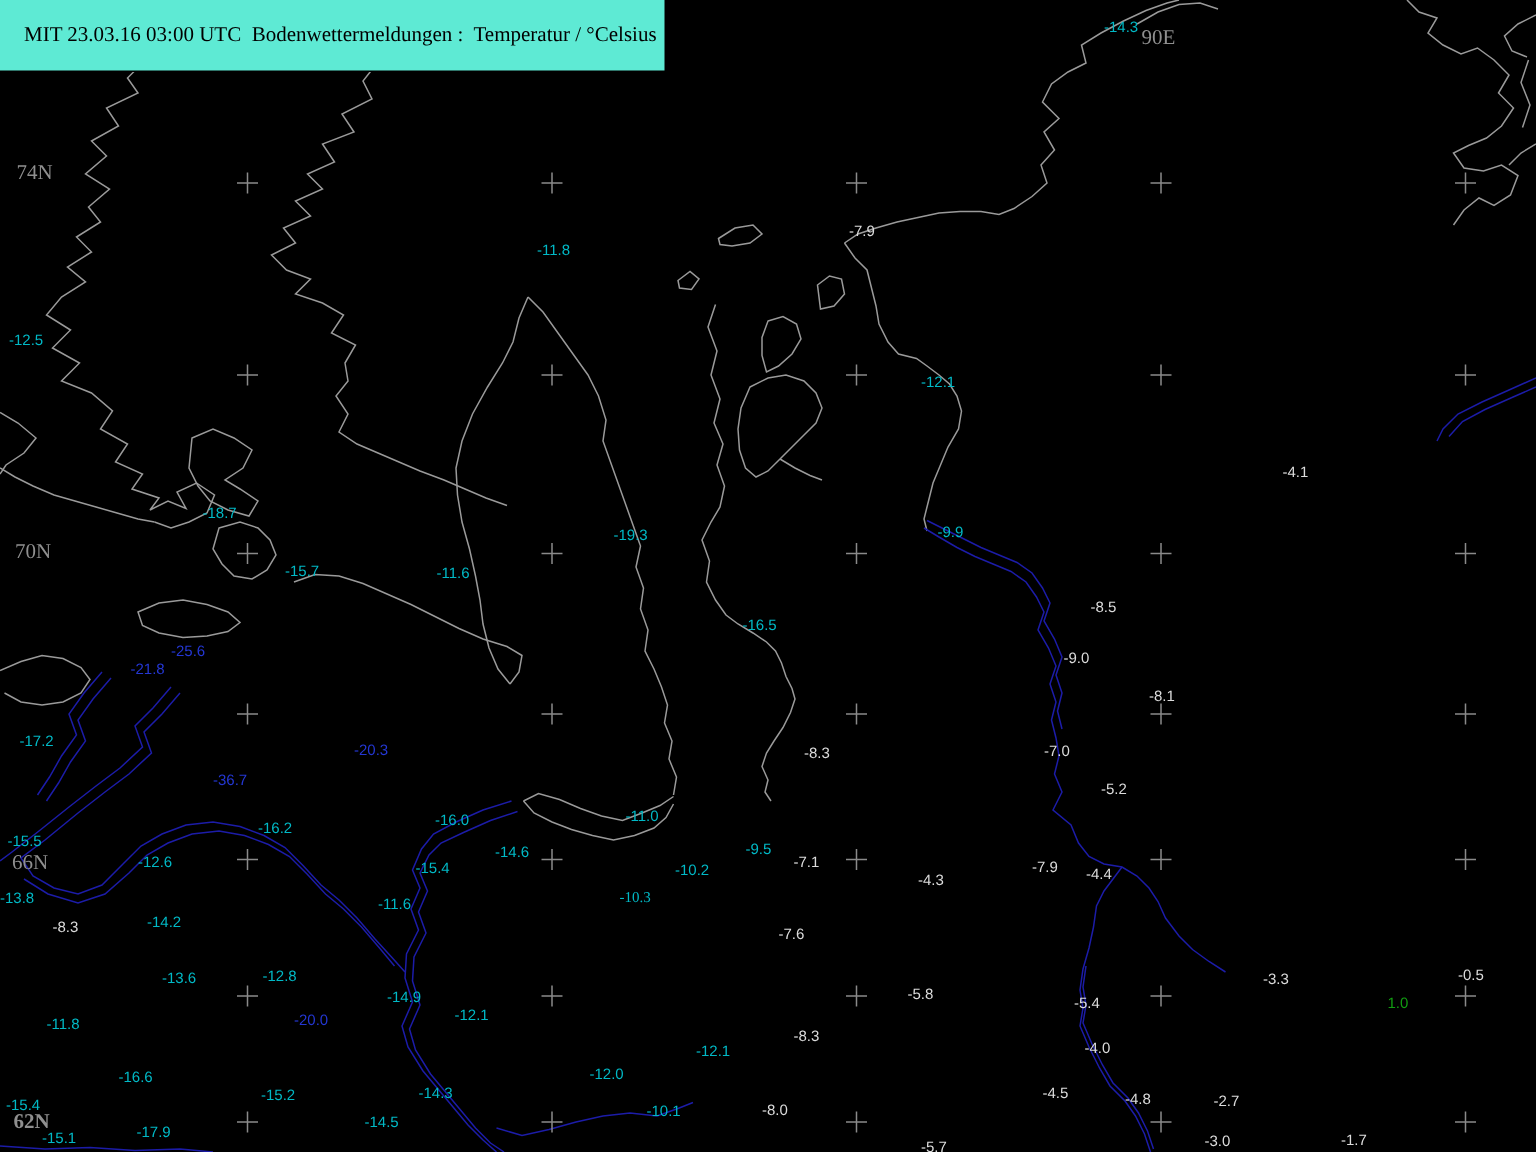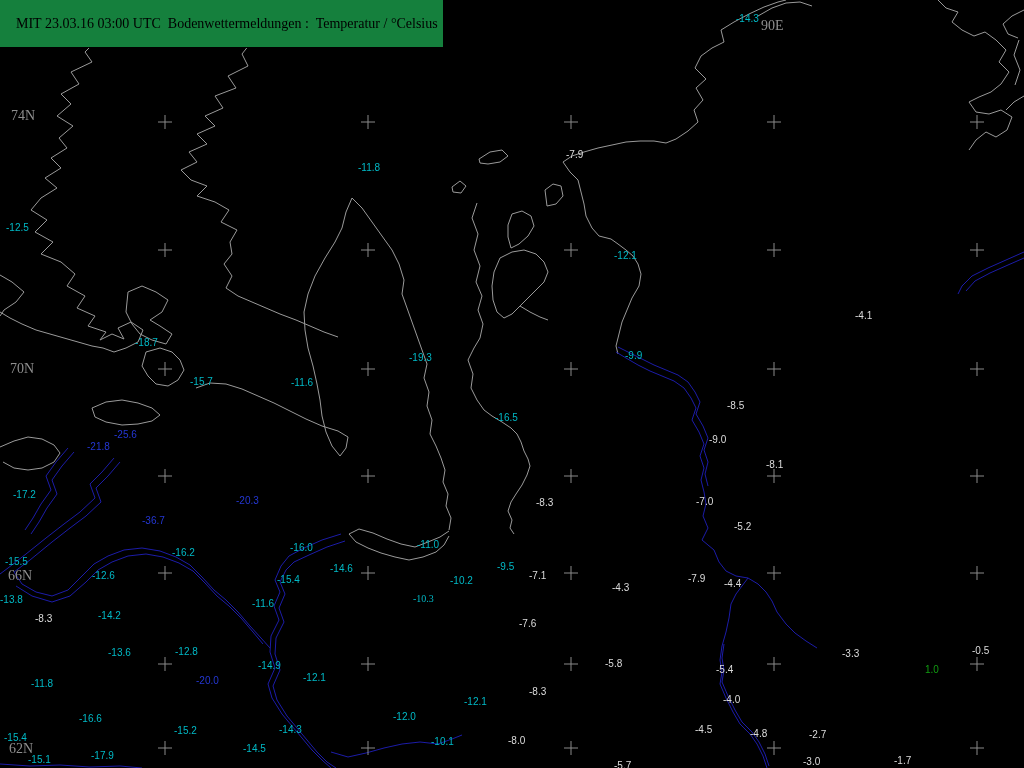--- a/index.html
+++ b/index.html
@@ -11,21 +11,21 @@
   .river{fill:none;stroke:var(--river,#1c1ca8);stroke-width:1;}
   .gridcross{fill:none;stroke:var(--grid,#8a8a8a);stroke-width:1;}
   #labels-layer{position:absolute;left:0;top:0;width:1024px;height:768px;}
   .temp{position:absolute;font-size:10px;line-height:10px;white-space:nowrap;}
   .temp.cyan{color:var(--cyan,#00b9c6);}
   .temp.blue{color:var(--blue,#2437d4);}
   .temp.white{color:var(--white,#dcdcdc);}
   .temp.green{color:var(--green,#119c11);}
   .grat{position:absolute;font-family:"Liberation Serif",serif;font-size:14px;line-height:14px;
         color:var(--grat,#8f8f8f);white-space:nowrap;}
-  #titlebar{position:absolute;left:0;top:0;z-index:20;background:#15803d;color:#000;
+  #titlebar{position:absolute;left:0;top:0;z-index:20;background:#5eead4;color:#000;
             font-family:"Liberation Serif",serif;font-size:14px;line-height:15px;
             padding:1px 5px 1px 2px;white-space:pre;border-right:1px solid #000;border-bottom:1px solid #000;}
 </style>
 </head>
 <body>
 
 <div id="stage">
 
   <div id="vector-layers">
 
@@ -191,20 +191,20 @@
       <span class="temp white" style="left: 809px; top: 730px;">-2.7</span>
       <span class="temp white" style="left: 765px; top: 757px; margin-left: 38px;">-3.0</span>
       <span class="temp white" style="left: 894px; top: 756px;">-1.7</span>
       <span class="temp white" style="left: 614px; top: 761px;">-5.7</span>
       <span class="temp green" style="left: 925px; top: 665px;">1.0</span>
       <span class="grat" style="left: 355px; top: 19px;">70E</span>
       <span class="grat" style="left: 761px; top: 19px;">90E</span>
       <span class="grat" style="left: 11px; top: 109px;">74N</span>
       <span class="grat" style="left: 10px; top: 362px;">70N</span>
       <span class="grat" style="left: 8px; top: 569px;">66N</span>
-      <span class="grat" style="left: 9px; top: 742px;">62N</span>
+      <span class="grat" style="left: 9px; top: 742px; font-weight: bold;">62N</span>
     </div>
 
   <div id="titlebar">
     <span>MIT 23.03.16 03:00 UTC  Bodenwettermeldungen :  Temperatur / °Celsius</span>
   </div>
 
 </div>
 
 </body></html>

